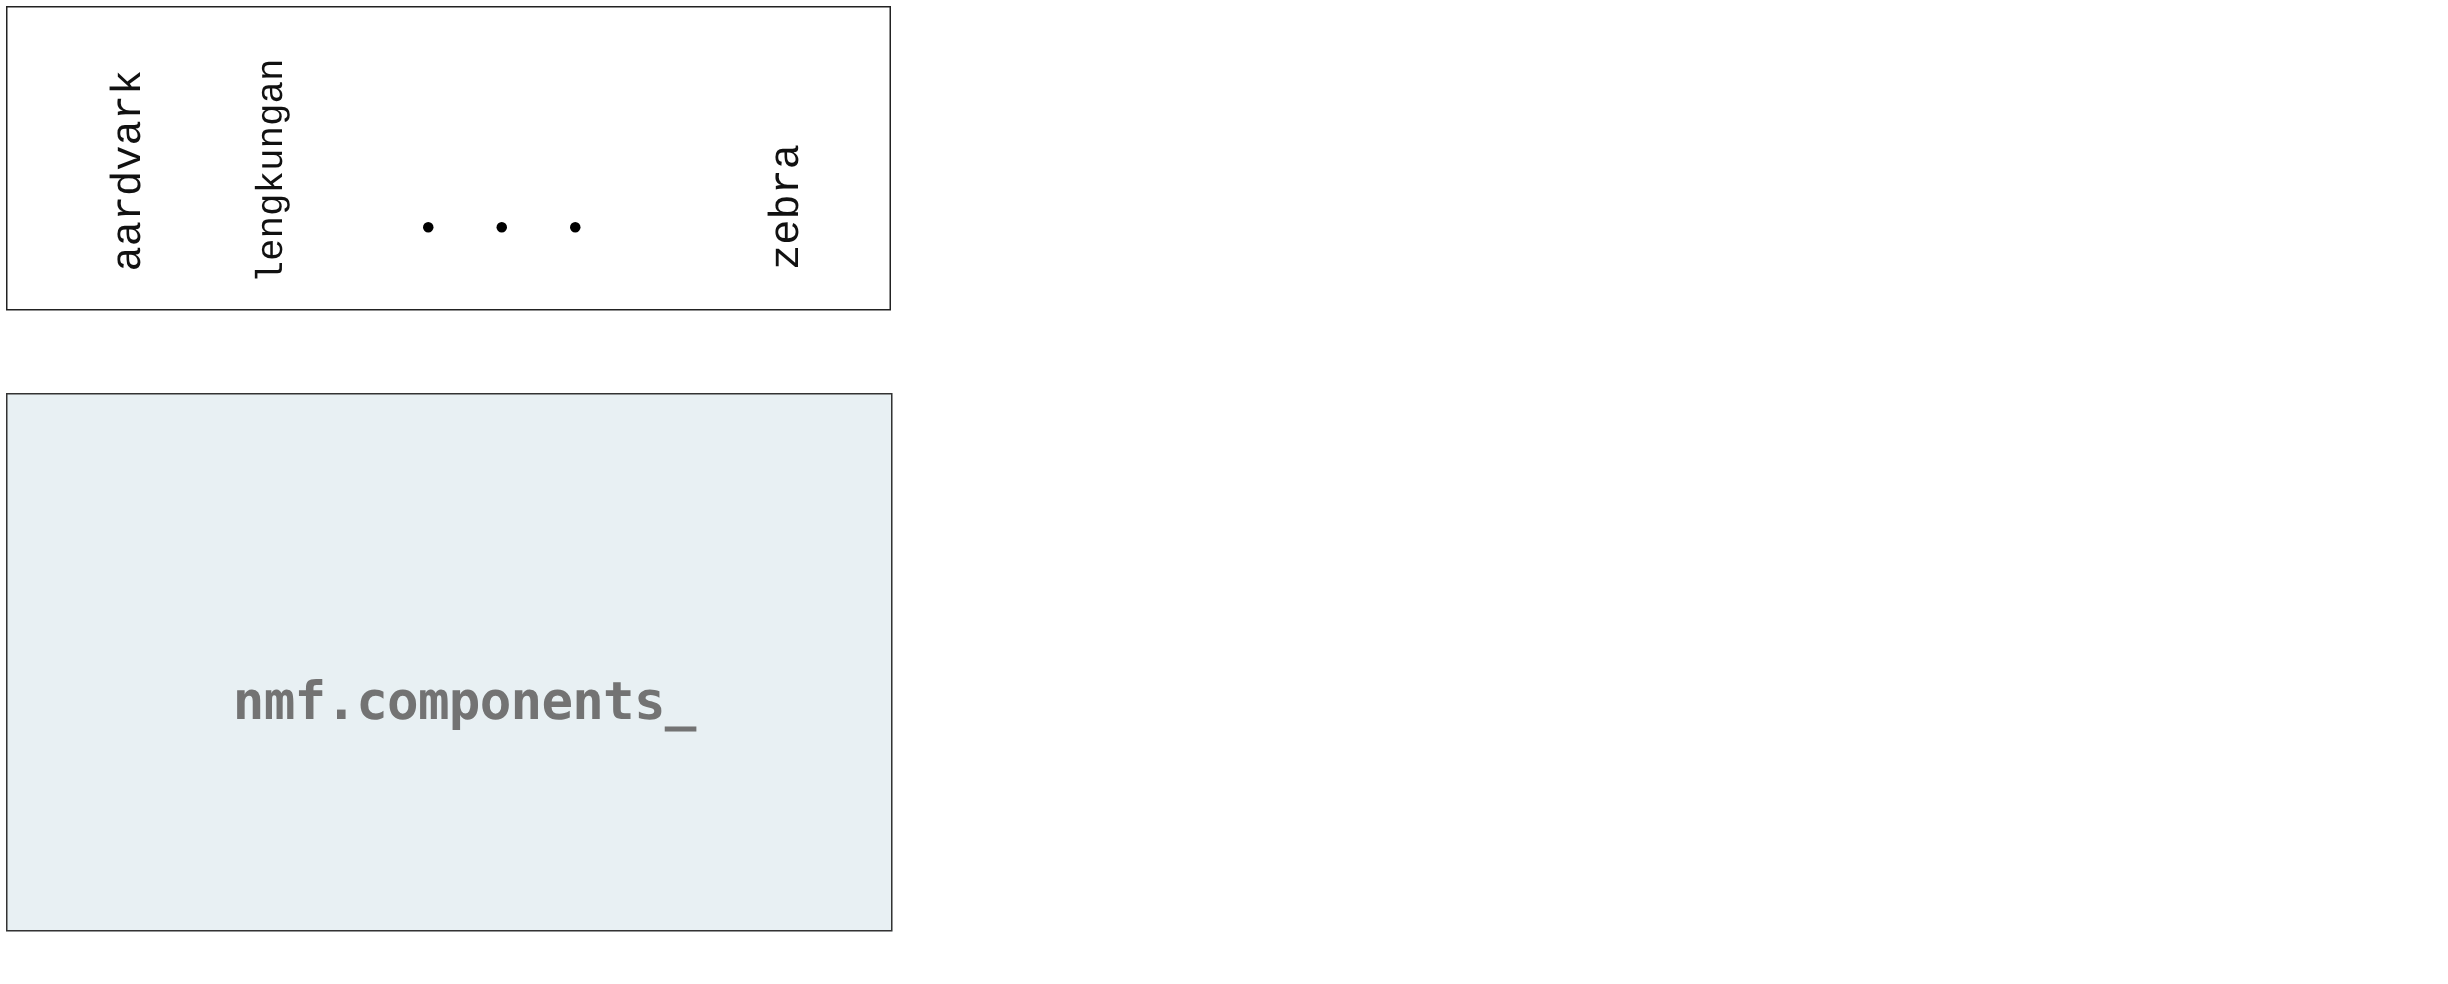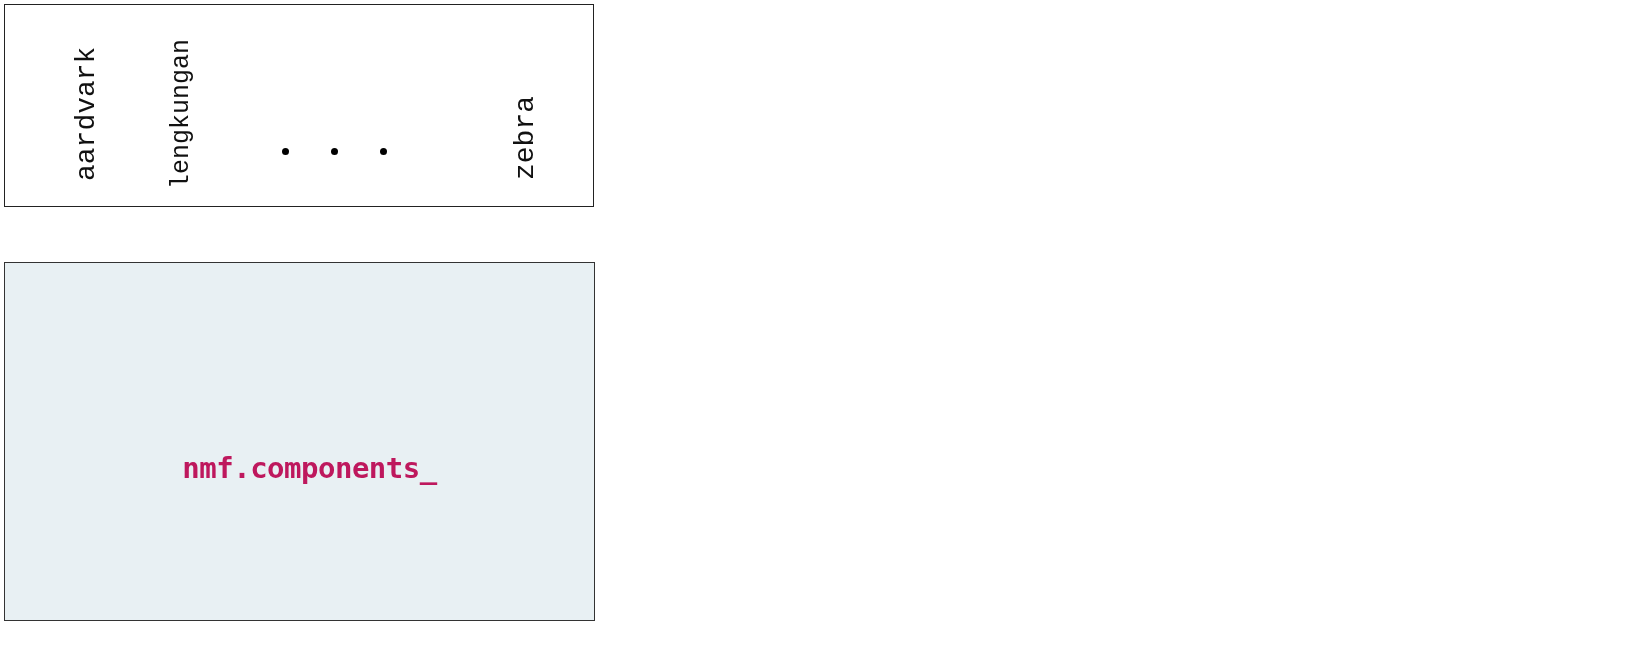--- a/index.html
+++ b/index.html
@@ -52,22 +52,22 @@
       border: 1px solid #333333;
       background: #e8f0f3;
       box-sizing: border-box;
       display: flex;
       align-items: center;
       justify-content: center;
     }
     .components-label {
       font-family: "DejaVu Sans Mono", "Liberation Mono", monospace;
       font-weight: bold;
-      font-size: 29px;
-      color: #be185d;
+      font-size: 35px;
+      color: #737373;
       position: relative;
       top: 26px;
       left: 10px;
       letter-spacing: -0.5px;
     }
   </style>
 </head>
 <body>
 
 <div class="vocab-box">

